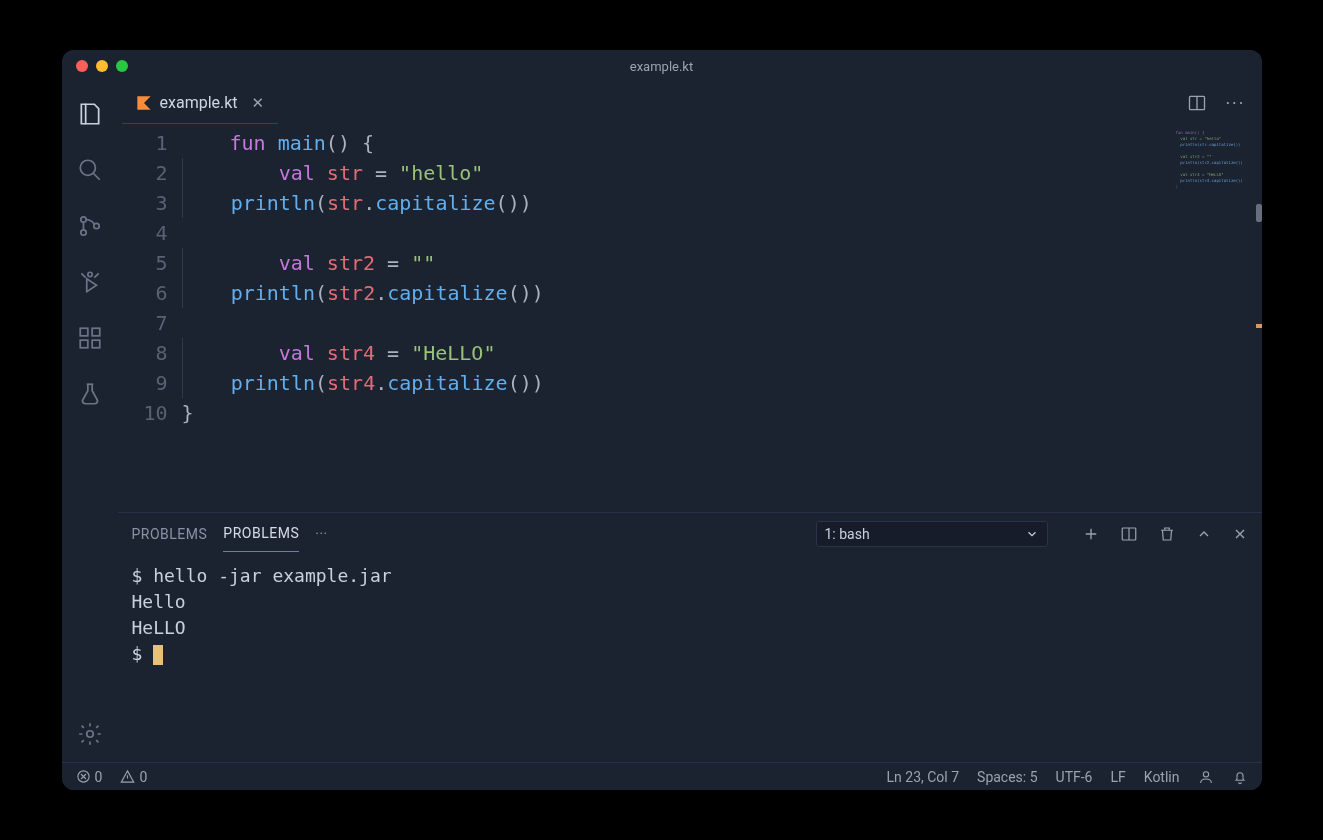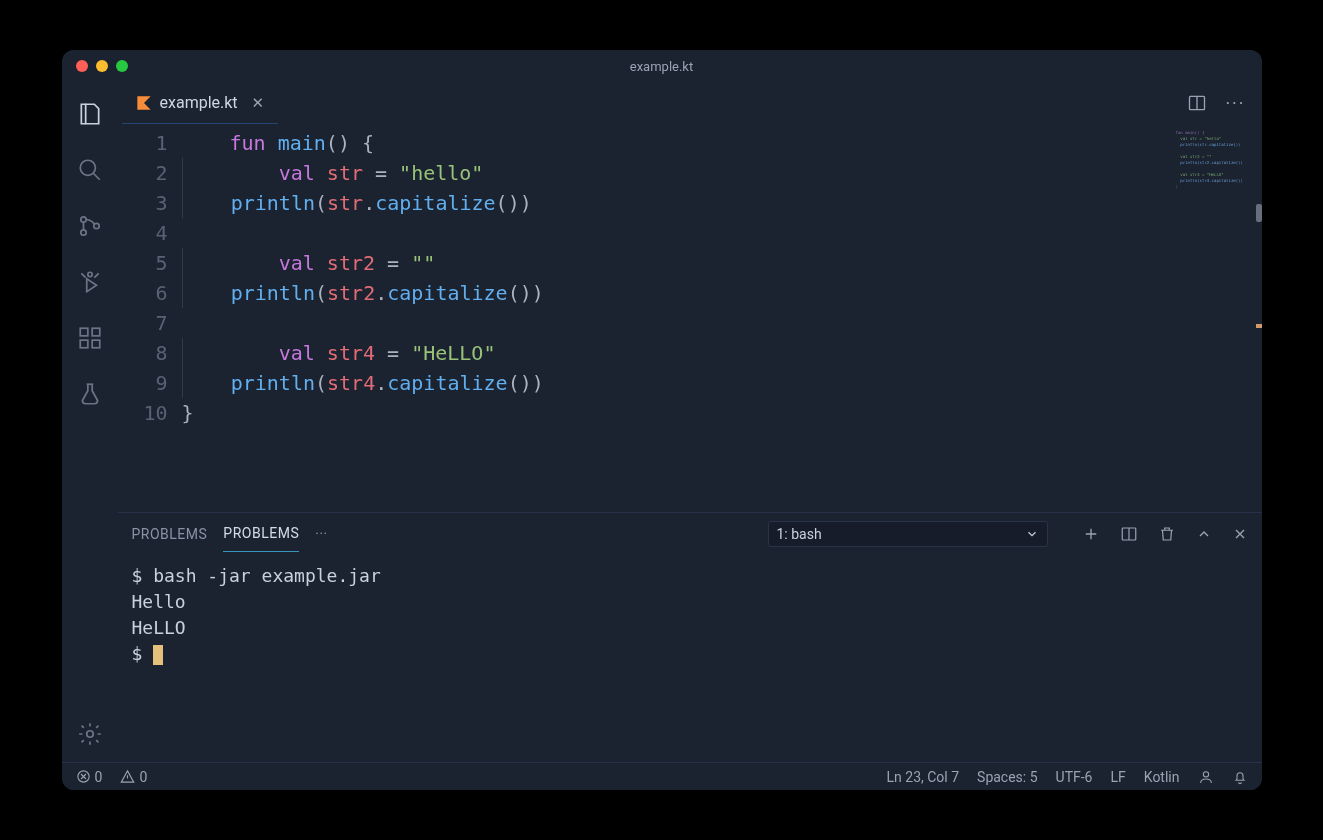--- a/index.html
+++ b/index.html
@@ -43,21 +43,21 @@
   .tok-op{color:#abb2bf;}
   .minimap { width:90px; background:#1b2230; position:relative; font-size:4px; line-height:6px; color:#556; padding:6px 4px; font-family:monospace; overflow:hidden;}
   .minimap .slider{position:absolute;right:0;top:80px;width:6px;height:18px;background:#aab2c388;border-radius:2px;}
   .minimap .mark{position:absolute;right:0;top:200px;width:6px;height:4px;background:#d19a66;}
   
   .panel { height:250px; background:#1b2230; border-top:1px solid #27324a; display:flex; flex-direction:column;}
   .panel-tabs{height:42px;display:flex;align-items:center;padding:0 14px;color:#8a93a6;font-size:14px;gap:16px;border-bottom:1px solid #27324a00;}
   .ptab{letter-spacing:.5px;cursor:pointer;padding:10px 0;}
   .ptab.active{color:#d5dce9;border-bottom:1px solid #3994bc;}
   .panel-tabs .grow{flex:1;}
-  .term-select{background:#161c29;border:1px solid #2a3347;color:#c9d1df;height:26px;width:280px;border-radius:3px;display:flex;align-items:center;justify-content:space-between;padding:0 8px;font-size:14px;cursor:pointer;margin-left:46px;}
+  .term-select{background:#161c29;border:1px solid #2a3347;color:#c9d1df;height:26px;width:232px;border-radius:3px;display:flex;align-items:center;justify-content:space-between;padding:0 8px;font-size:14px;cursor:pointer;margin-left:46px;}
   .panel-actions{display:flex;align-items:center;gap:20px;color:#9aa3b2;margin-left:18px;}
   .panel-actions .ico{cursor:pointer;}
   .terminal-body{flex:1;padding:8px 14px;font-family:Menlo,Consolas,monospace;font-size:18px;line-height:26px;color:#c9d1df;position:relative;}
   .cursor{display:inline-block;width:10px;height:20px;background:#e5c07b;vertical-align:middle;}
   .watermark{position:absolute;right:14px;bottom:6px;color:#2e8ad8;font-family:"Brush Script MT","Comic Sans MS",cursive;font-size:28px;font-style:italic;}
   
   .statusbar{height:28px;background:#1b2230;border-top:1px solid #27324a;display:flex;align-items:center;color:#9aa3b2;font-size:14px;padding:0 14px;gap:18px;}
   .statusbar .grow{flex:1;}
   .sb-item{display:flex;align-items:center;gap:4px;cursor:pointer;}
   svg{display:block;}
@@ -224,21 +224,21 @@
                 </svg>
             </span>
             <span class="ico">
               <svg width="16" height="16" viewBox="0 0 24 24" fill="none" stroke="currentColor" stroke-width="2">
                   <path d="M6 6l12 12M18 6L6 18"></path>
                 </svg>
             </span>
           </div>
         </div>
         <div class="terminal-body" id="termbody">
-          <div>$ bash -jar example.jar</div>
+          <div>$ hello -jar example.jar</div>
             <div>Hello</div>
             <div></div>
             <div>HeLLO</div>
             <div>$ <span class="cursor"></span></div>
         </div>
       </div>
     </div>
   </div>
 
   <div class="statusbar">

